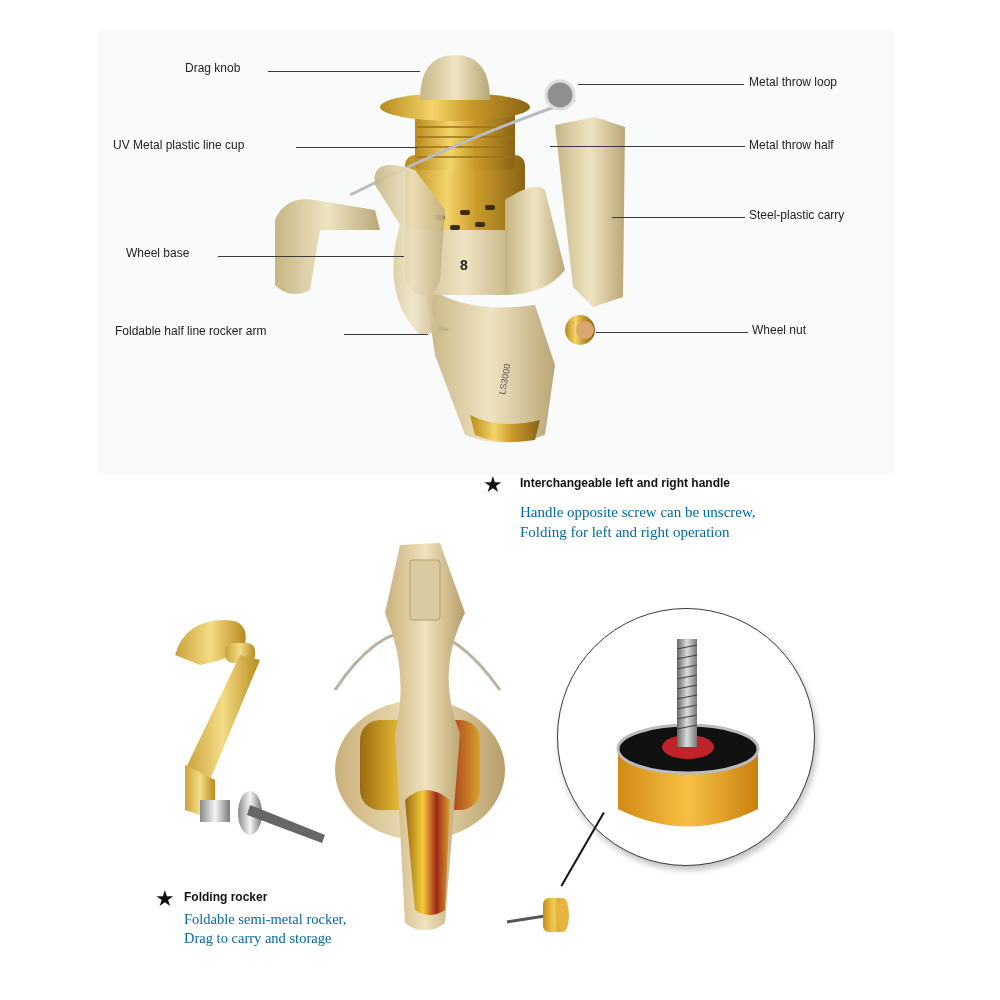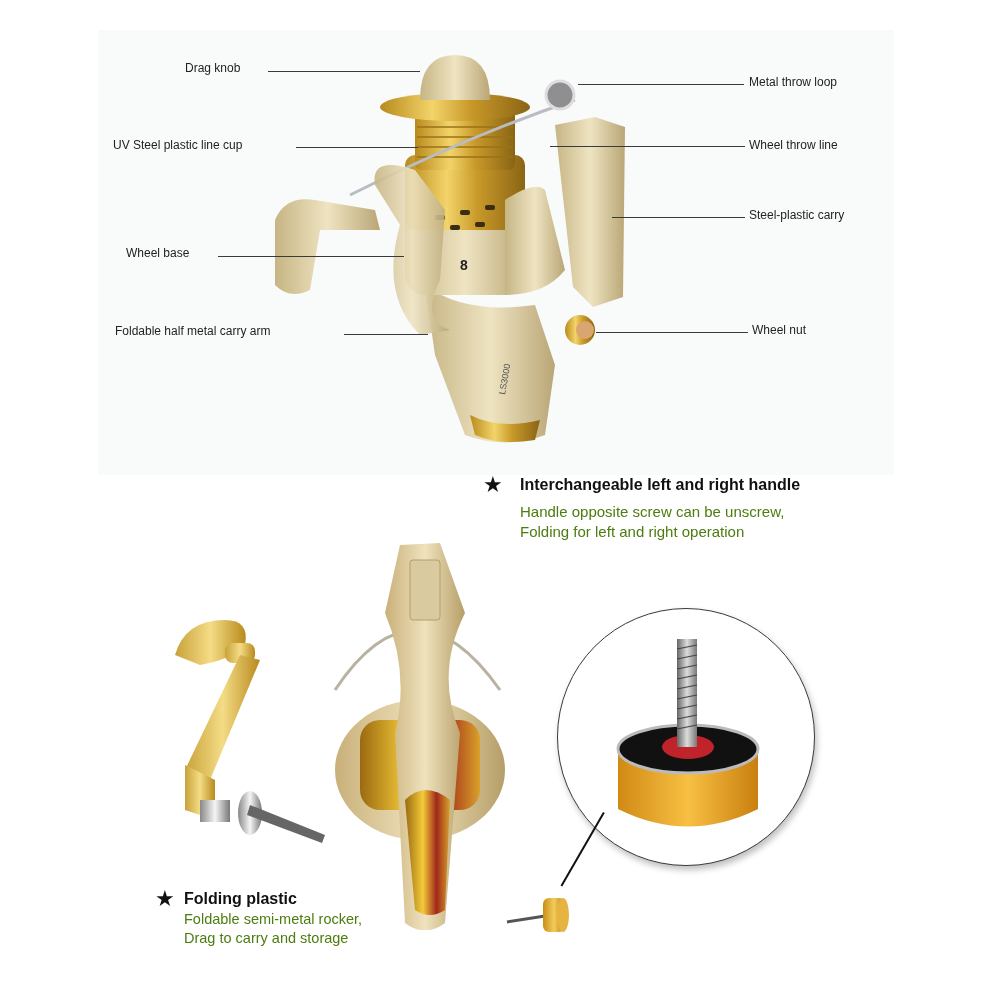--- a/index.html
+++ b/index.html
@@ -4,22 +4,22 @@
 <style>
   html, body { margin:0; padding:0; }
   body { width:1000px; height:1000px; background:#ffffff; position:relative; overflow:hidden;
          font-family:"Liberation Sans", sans-serif; color:#1d1d1d; }
   .panel { position:absolute; left:98px; top:30px; width:796px; height:445px; background:#f9fbfb; }
   .label { position:absolute; font-size:12px; color:#222; white-space:nowrap; line-height:1; }
   .leader { position:absolute; height:1.4px; background:#3a3a3a; }
   .photo { position:absolute; }
   .feature { position:absolute; }
   .feature .star { position:absolute; left:0; top:0; font-size:22px; line-height:1; color:#111; }
-  .feature .title { position:absolute; font-weight:bold; font-size:16px; color:#111; white-space:nowrap;text-align:center; }
-  .feature .desc { position:absolute; font-size:15px; color:#4d7c0f; white-space:nowrap; line-height:20px; }
+  .feature .title { position:absolute; font-weight:bold; font-size:12px; color:#111; white-space:nowrap;text-align:center; }
+  .feature .desc { position:absolute; font-size:15px; color:#0369a1; white-space:nowrap; line-height:20px;font-family:Liberation Serif, serif; }
   .zoom-circle { position:absolute; left:557px; top:608px; width:256px; height:256px; border-radius:50%;
                  border:1.5px solid #3a3a3a; background:#fff; box-shadow:2px 4px 6px rgba(0,0,0,0.25); overflow:hidden; }
   .pointer { position:absolute; width:1.5px; background:#111; transform-origin:top left; }
 </style>
 </head>
 <body>
 
 <div class="panel"></div>
 
 <svg class="photo" style="left:255px;top:45px" width="420" height="400" viewBox="0 0 420 400">
@@ -75,34 +75,34 @@
   <circle cx="325" cy="285" r="15" fill="url(#gold)"></circle>
   <circle cx="330" cy="285" r="9" fill="#d9a670"></circle>
 
   <text x="205" y="225" font-family="Liberation Sans, sans-serif" font-size="14" font-weight="bold" fill="#222">8</text>
   <text x="250" y="350" font-family="Liberation Sans, sans-serif" font-size="9" fill="#555" transform="rotate(-80 250 350)">LS3000</text>
 </svg>
 
 <span class="label" style="left:185px;top:62px">Drag knob</span>
 <div class="leader" style="left:268px;top:71px;width:152px"></div>
 
-<span class="label" style="left:113px;top:139px">UV Steel plastic line cup</span>
+<span class="label" style="left:113px;top:139px">UV Metal plastic line cup</span>
 <div class="leader" style="left:296px;top:147px;width:122px"></div>
 
 <span class="label" style="left:126px;top:247px">Wheel base</span>
 <div class="leader" style="left:218px;top:256px;width:186px"></div>
 
-<span class="label" style="left:115px;top:325px">Foldable half metal carry arm</span>
+<span class="label" style="left:115px;top:325px">Foldable half line rocker arm</span>
 <div class="leader" style="left:344px;top:334px;width:84px"></div>
 
 <div class="leader" style="left:578px;top:84px;width:166px"></div>
 <span class="label" style="left:749px;top:76px">Metal throw loop</span>
 
 <div class="leader" style="left:550px;top:146px;width:195px"></div>
-<span class="label" style="left:749px;top:139px">Wheel throw line</span>
+<span class="label" style="left:749px;top:139px">Metal throw half</span>
 
 <div class="leader" style="left:612px;top:217px;width:133px"></div>
 <span class="label" style="left:749px;top:209px">Steel-plastic carry</span>
 
 <div class="leader" style="left:596px;top:332px;width:152px"></div>
 <span class="label" style="left:752px;top:324px">Wheel nut</span>
 
 <div class="feature" style="left:483px;top:474px;width:400px;height:70px">
   <span class="star">★</span>
   <span class="title" style="left:37px;top:2px">Interchangeable left and right handle</span>
@@ -196,16 +196,16 @@
         <stop offset="1" stop-color="#b77d10"></stop>
     </linearGradient>
   </defs>
   <line x1="2" y1="32" x2="40" y2="26" stroke="#555" stroke-width="3"></line>
   <rect x="38" y="8" width="22" height="34" rx="6" fill="url(#sn)"></rect>
   <ellipse cx="58" cy="25" rx="6" ry="17" fill="#e7b442"></ellipse>
 </svg>
 
 <div class="feature" style="left:155px;top:888px;width:280px;height:70px">
   <span class="star">★</span>
-  <span class="title" style="left:29px;top:2px">Folding plastic</span>
+  <span class="title" style="left:29px;top:2px">Folding rocker</span>
   <span class="desc" style="left:29px;top:22px;font-size:14.5px;line-height:19px">Foldable semi-metal rocker,</span>
   <span class="desc" style="left:29px;top:41px;font-size:14.5px;line-height:19px">Drag to carry and storage</span>
 </div>
 
 </body></html>

